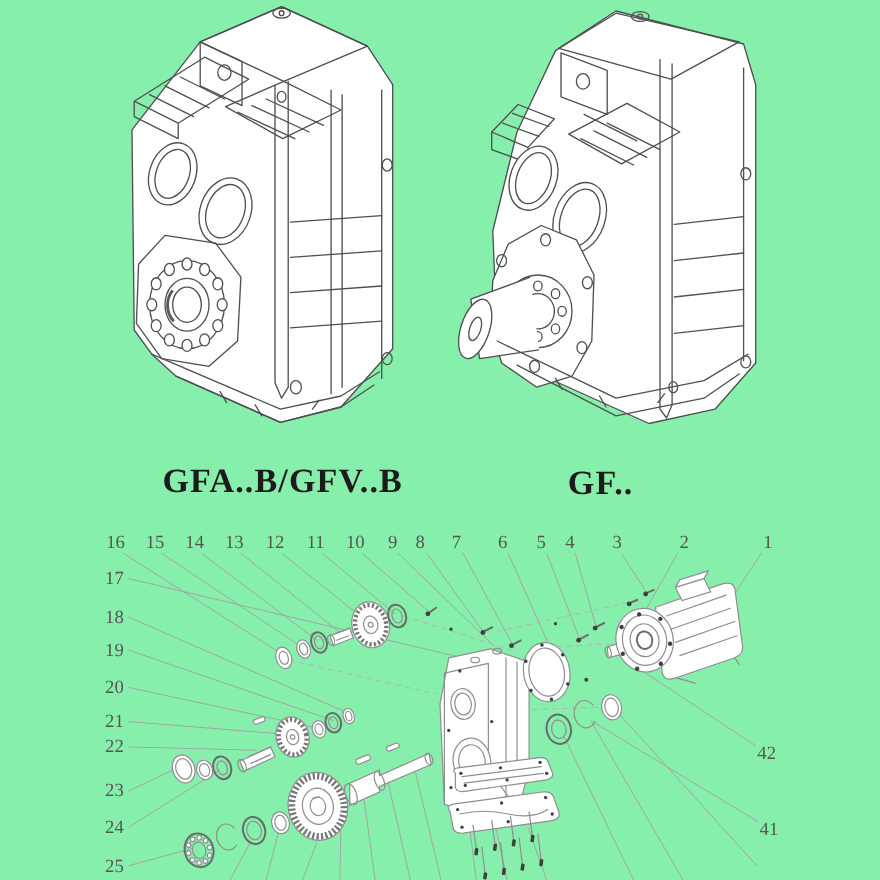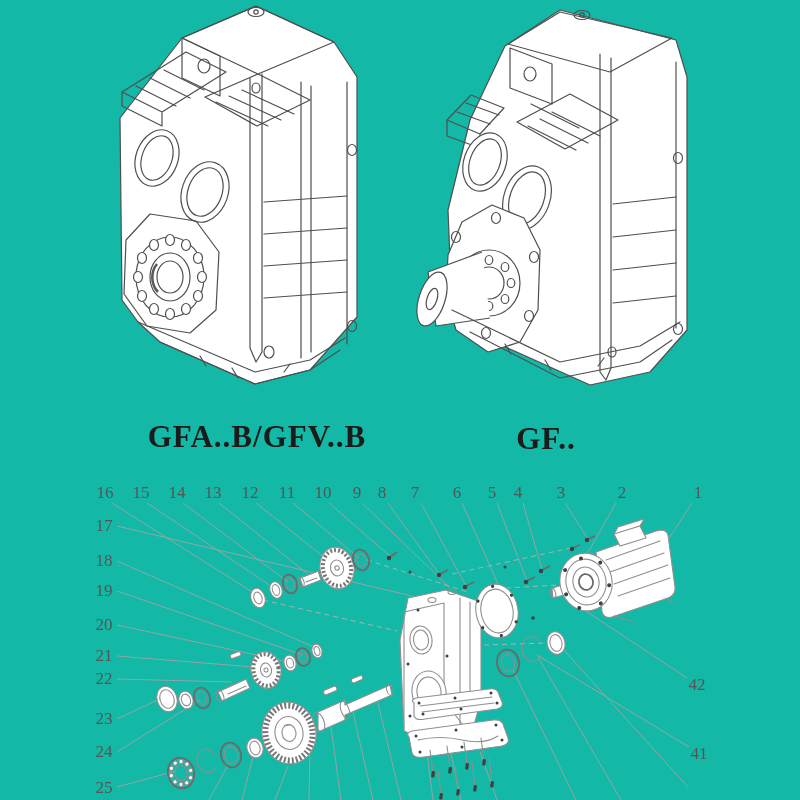--- a/index.html
+++ b/index.html
@@ -1,16 +1,16 @@
 <!DOCTYPE html>
 <html><head>
 <meta charset="utf-8">
 <style>
   html,body{margin:0;padding:0;background:#ffffff;}
-  #stage{position:relative;width:800px;height:800px;background:#14b8a6;overflow:hidden;
+  #stage{position:relative;width:800px;height:800px;background:#86efac;overflow:hidden;
          font-family:"Liberation Serif", serif;}
   svg text{font-family:"Liberation Serif", serif;}
   .fig{fill:none;stroke:#4f4f4f;stroke-width:1.2;stroke-linejoin:round;stroke-linecap:round;}
   .figf{fill:#ffffff;stroke:#4f4f4f;stroke-width:1.2;stroke-linejoin:round;}
   .figd{fill:none;stroke:#5a5a5a;stroke-width:2.6;}
   .ex{fill:none;stroke:#8f8f8f;stroke-width:1.1;stroke-linejoin:round;stroke-linecap:round;}
   .exf{fill:#ffffff;stroke:#8f8f8f;stroke-width:1.1;}
   .exd{fill:none;stroke:#6a6a6a;stroke-width:1.8;}
   .fd{fill:#3f3f3f;stroke:none;}
   .leader{stroke:#a3a3a3;stroke-width:0.9;fill:none;}

